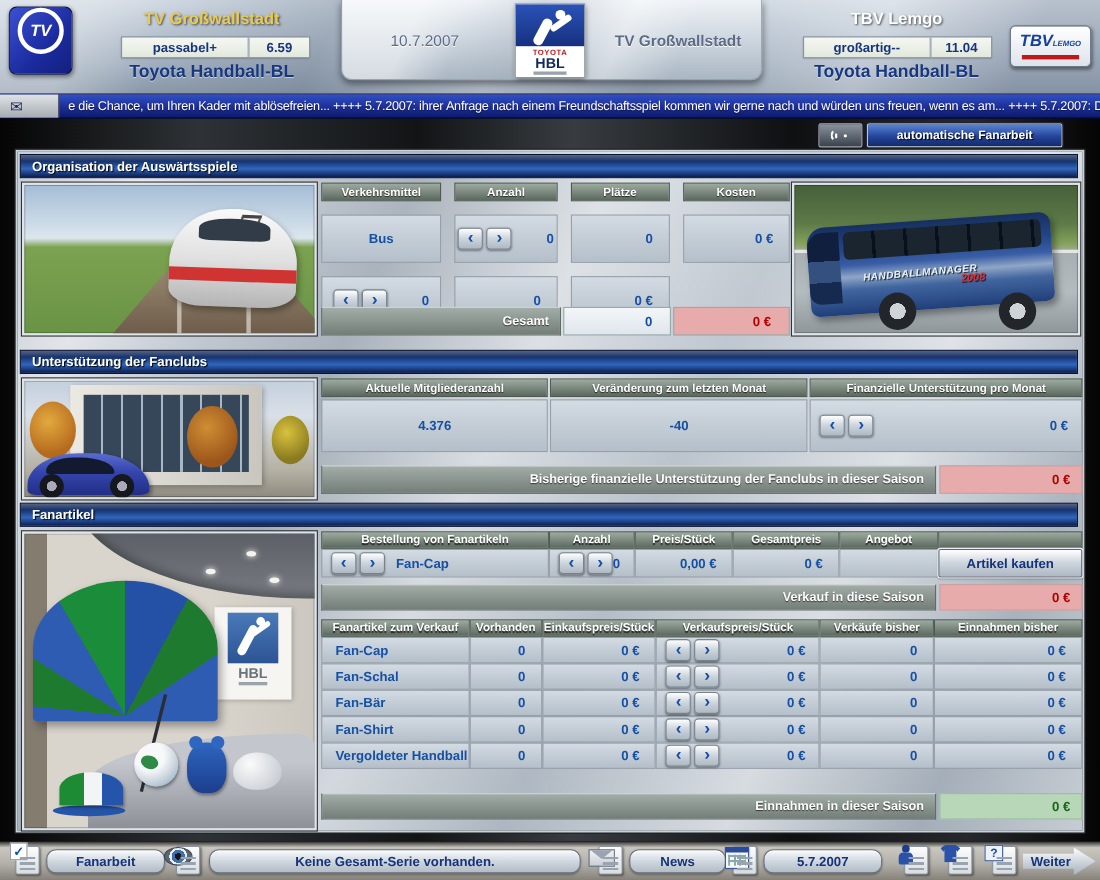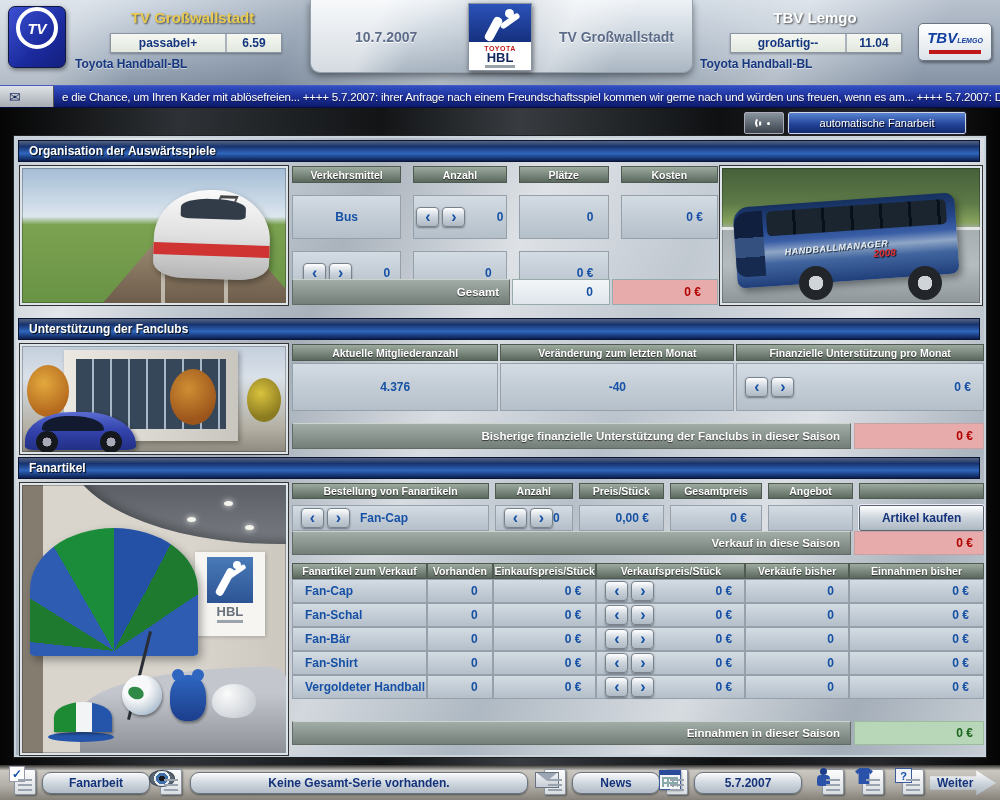--- a/index.html
+++ b/index.html
@@ -20,37 +20,37 @@
   .home-name{left:75px;width:235px;color:#e9cb52}
   .away-name{left:700px;width:230px;color:#fff}
   .mood-box{position:absolute;top:33px;height:20px;display:flex;border:1px solid #8a94a2;
     background:linear-gradient(180deg,#f5f8f2,#e2e8de);box-shadow:0 1px 2px rgba(0,0,0,.3)}
   .mood-box .mood{flex:1;display:flex;align-items:center;justify-content:center;
     font-size:12px;font-weight:bold;color:#15357e;border-right:2px solid #aab2be}
   .mood-box .rating{width:54px;display:flex;align-items:center;justify-content:center;
     font-size:12px;font-weight:bold;color:#15357e}
   .home-mood{left:110px;width:172px}
   .away-mood{left:730px;width:172px}
-  .league{position:absolute;top:57px;font-size:12px;font-weight:bold;color:#17377e;
-    text-shadow:0 1px 0 rgba(255,255,255,.5)}
+  .league{position:absolute;top:57px;font-size:16px;font-weight:bold;color:#17377e;
+    text-align:center;text-shadow:0 1px 0 rgba(255,255,255,.5)}
   .home-league{left:75px;width:235px}
   .away-league{left:700px;width:230px}
   .tbv-logo{position:absolute;right:8px;top:23px;width:74px;height:38px;border-radius:5px;
     background:linear-gradient(180deg,#ffffff,#dde4ea);border:1px solid #6a7686;
     box-shadow:1px 2px 3px rgba(0,0,0,.4);display:flex;flex-direction:column;align-items:center;justify-content:center}
   .tbv-logo .tbv{font-style:italic;font-weight:bold;font-size:15px;color:#1440a0;line-height:14px}
   .tbv-logo .tbv small{font-size:7px;color:#1440a0}
   .tbv-logo .redbar{width:52px;height:4px;background:#c01818;margin-top:2px}
 
   .center-panel{position:absolute;left:310px;top:0;width:383px;height:73px;
     border:1px solid #93a0ae;border-top:none;border-radius:0 0 10px 10px;
     background:linear-gradient(115deg,rgba(255,255,255,.5) 0 18%,rgba(255,255,255,0) 30%,rgba(150,160,175,.25) 45%,rgba(255,255,255,.4) 65%,rgba(255,255,255,0) 80%),
                linear-gradient(180deg,#eef2f6,#c3cdd7 65%,#aab6c2);
     box-shadow:0 3px 7px rgba(0,0,0,.45)}
-  .center-date{position:absolute;left:44px;top:29px;font-size:14px;font-weight:bold;color:#5c6c88;text-shadow:0 1px 0 #fff}
+  .center-date{position:absolute;left:44px;top:29px;font-size:14px;font-weight:normal;color:#5c6c88;text-shadow:0 1px 0 #fff}
   .center-club{position:absolute;right:18px;top:29px;font-size:14px;font-weight:bold;color:#5c6c88;text-shadow:0 1px 0 #fff}
   .hbl-logo{position:absolute;left:50%;top:3px;transform:translateX(-50%);width:64px;height:68px;
     box-shadow:1px 2px 5px rgba(0,0,0,.5);background:#fff;border:1px solid #8a94a0}
   .hbl-top{position:relative;width:100%;height:38px;background:linear-gradient(180deg,#2a52b8,#16307e);overflow:hidden}
   .hbl-head{position:absolute;left:36px;top:5px;width:9px;height:9px;border-radius:50%;background:#fff}
   .hbl-body{position:absolute;left:20px;top:12px;width:9px;height:26px;background:#fff;transform:rotate(28deg);border-radius:4px}
   .hbl-arm{position:absolute;left:30px;top:14px;width:22px;height:6px;background:#fff;transform:rotate(-35deg);border-radius:3px}
   .hbl-bottom{width:100%;height:28px;background:#fff;display:flex;flex-direction:column;align-items:center;justify-content:center}
   .hbl-brand{font-size:7px;font-weight:bold;color:#c01818;letter-spacing:.5px}
   .hbl-name{font-size:13px;font-weight:bold;color:#14285e;line-height:12px}
@@ -71,21 +71,21 @@
     background:linear-gradient(180deg,#8a949e,#3a424c);border:1px solid #aab;border-radius:2px;
     display:flex;align-items:center;justify-content:center;cursor:pointer}
   .hand-icon{position:relative;width:18px;height:14px}
   .hand-icon .w1,.hand-icon .w2{position:absolute;border:2px solid transparent;border-left-color:#fff;border-radius:50%}
   .hand-icon .w1{left:0;top:1px;width:12px;height:12px}
   .hand-icon .w2{left:4px;top:4px;width:7px;height:7px}
   .hand-icon .dot{position:absolute;left:12px;top:6px;width:3px;height:3px;background:#fff;border-radius:50%}
   .auto-btn{position:absolute;left:788px;top:4px;width:178px;height:22px;
     background:linear-gradient(180deg,#5a84d4 0%,#24459a 55%,#12296e 100%);
     border:1px solid #cdd6e0;outline:1px solid #223;border-radius:2px;
-    color:#fff;font-size:11px;font-weight:normal;display:flex;align-items:center;justify-content:center;
+    color:#fff;font-size:11px;font-weight:bold;display:flex;align-items:center;justify-content:center;
     text-shadow:1px 1px 1px #001;cursor:pointer}
 
   .content{position:absolute;left:14px;top:28px;width:972px;height:621px;
     border:2px solid #c8d2da;outline:1px solid #222;
     background:linear-gradient(115deg,rgba(255,255,255,0) 0%,rgba(255,255,255,.55) 10%,rgba(255,255,255,0) 20%,rgba(110,120,132,.28) 30%,rgba(255,255,255,.45) 44%,rgba(255,255,255,0) 58%,rgba(255,255,255,.5) 74%,rgba(140,150,162,.3) 88%,rgba(255,255,255,.3) 100%),
                linear-gradient(180deg,#c6cdd5,#adb7c1)}
   .sec-header{position:absolute;left:2px;width:962px;height:22px;
     background:linear-gradient(180deg,#55637f 0%,#17336e 28%,#2f66bd 62%,#0b1d4e 100%);
     border:1px solid #0a1434;display:flex;align-items:center;padding-left:10px;
     color:#fff;font-size:12px;font-weight:bold;text-shadow:1px 1px 1px #000}
@@ -122,21 +122,21 @@
   .travel-total .gray-bar{flex:0 0 218px}
   .travel-total .tot{width:98px;margin-left:2px;display:flex;align-items:center;justify-content:flex-end;
     padding-right:16px;font-size:12px;font-weight:bold;border:1px solid #9aa}
   .travel-total .tot.kost{width:106px}
 
   .fanclub-grid{position:absolute;left:276px;top:206px;width:692px;display:grid;
     grid-template-columns:30fr 34fr 36fr;grid-template-rows:17px 48px;gap:2px}
   .fanclub-sum{position:absolute;left:276px;top:285px;width:692px;height:26px;display:flex}
 
   .order-grid{position:absolute;left:276px;top:345px;width:692px;display:grid;
-    grid-template-columns:30fr 11fr 13fr 14fr 13fr 19fr;grid-template-rows:16px 26px;gap:6px}
+    grid-template-columns:30fr 11fr 13fr 14fr 13fr 19fr;grid-template-rows:16px 26px;gap:0}
   .order-sum{position:absolute;left:276px;top:393px;width:692px;height:24px;display:flex}
   .buy-btn{display:flex;align-items:center;justify-content:center;cursor:pointer;
     background:linear-gradient(180deg,#ffffff,#ccd4dc 50%,#aeb8c2);
     border:1px solid #5a646e;outline:1px solid #eef;border-radius:2px;
     color:#14337a;font-size:12px;font-weight:bold;box-shadow:0 1px 2px rgba(0,0,0,.4)}
 
   .sale-grid{position:absolute;left:276px;top:425px;width:692px;display:grid;
     grid-template-columns:19.5fr 9.5fr 15fr 21.5fr 15fr 19.5fr;
     grid-template-rows:16px 24px 24px 24px 24px 24px;gap:0}
   .sale-sum{position:absolute;left:276px;top:583px;width:692px;height:24px;display:flex}

